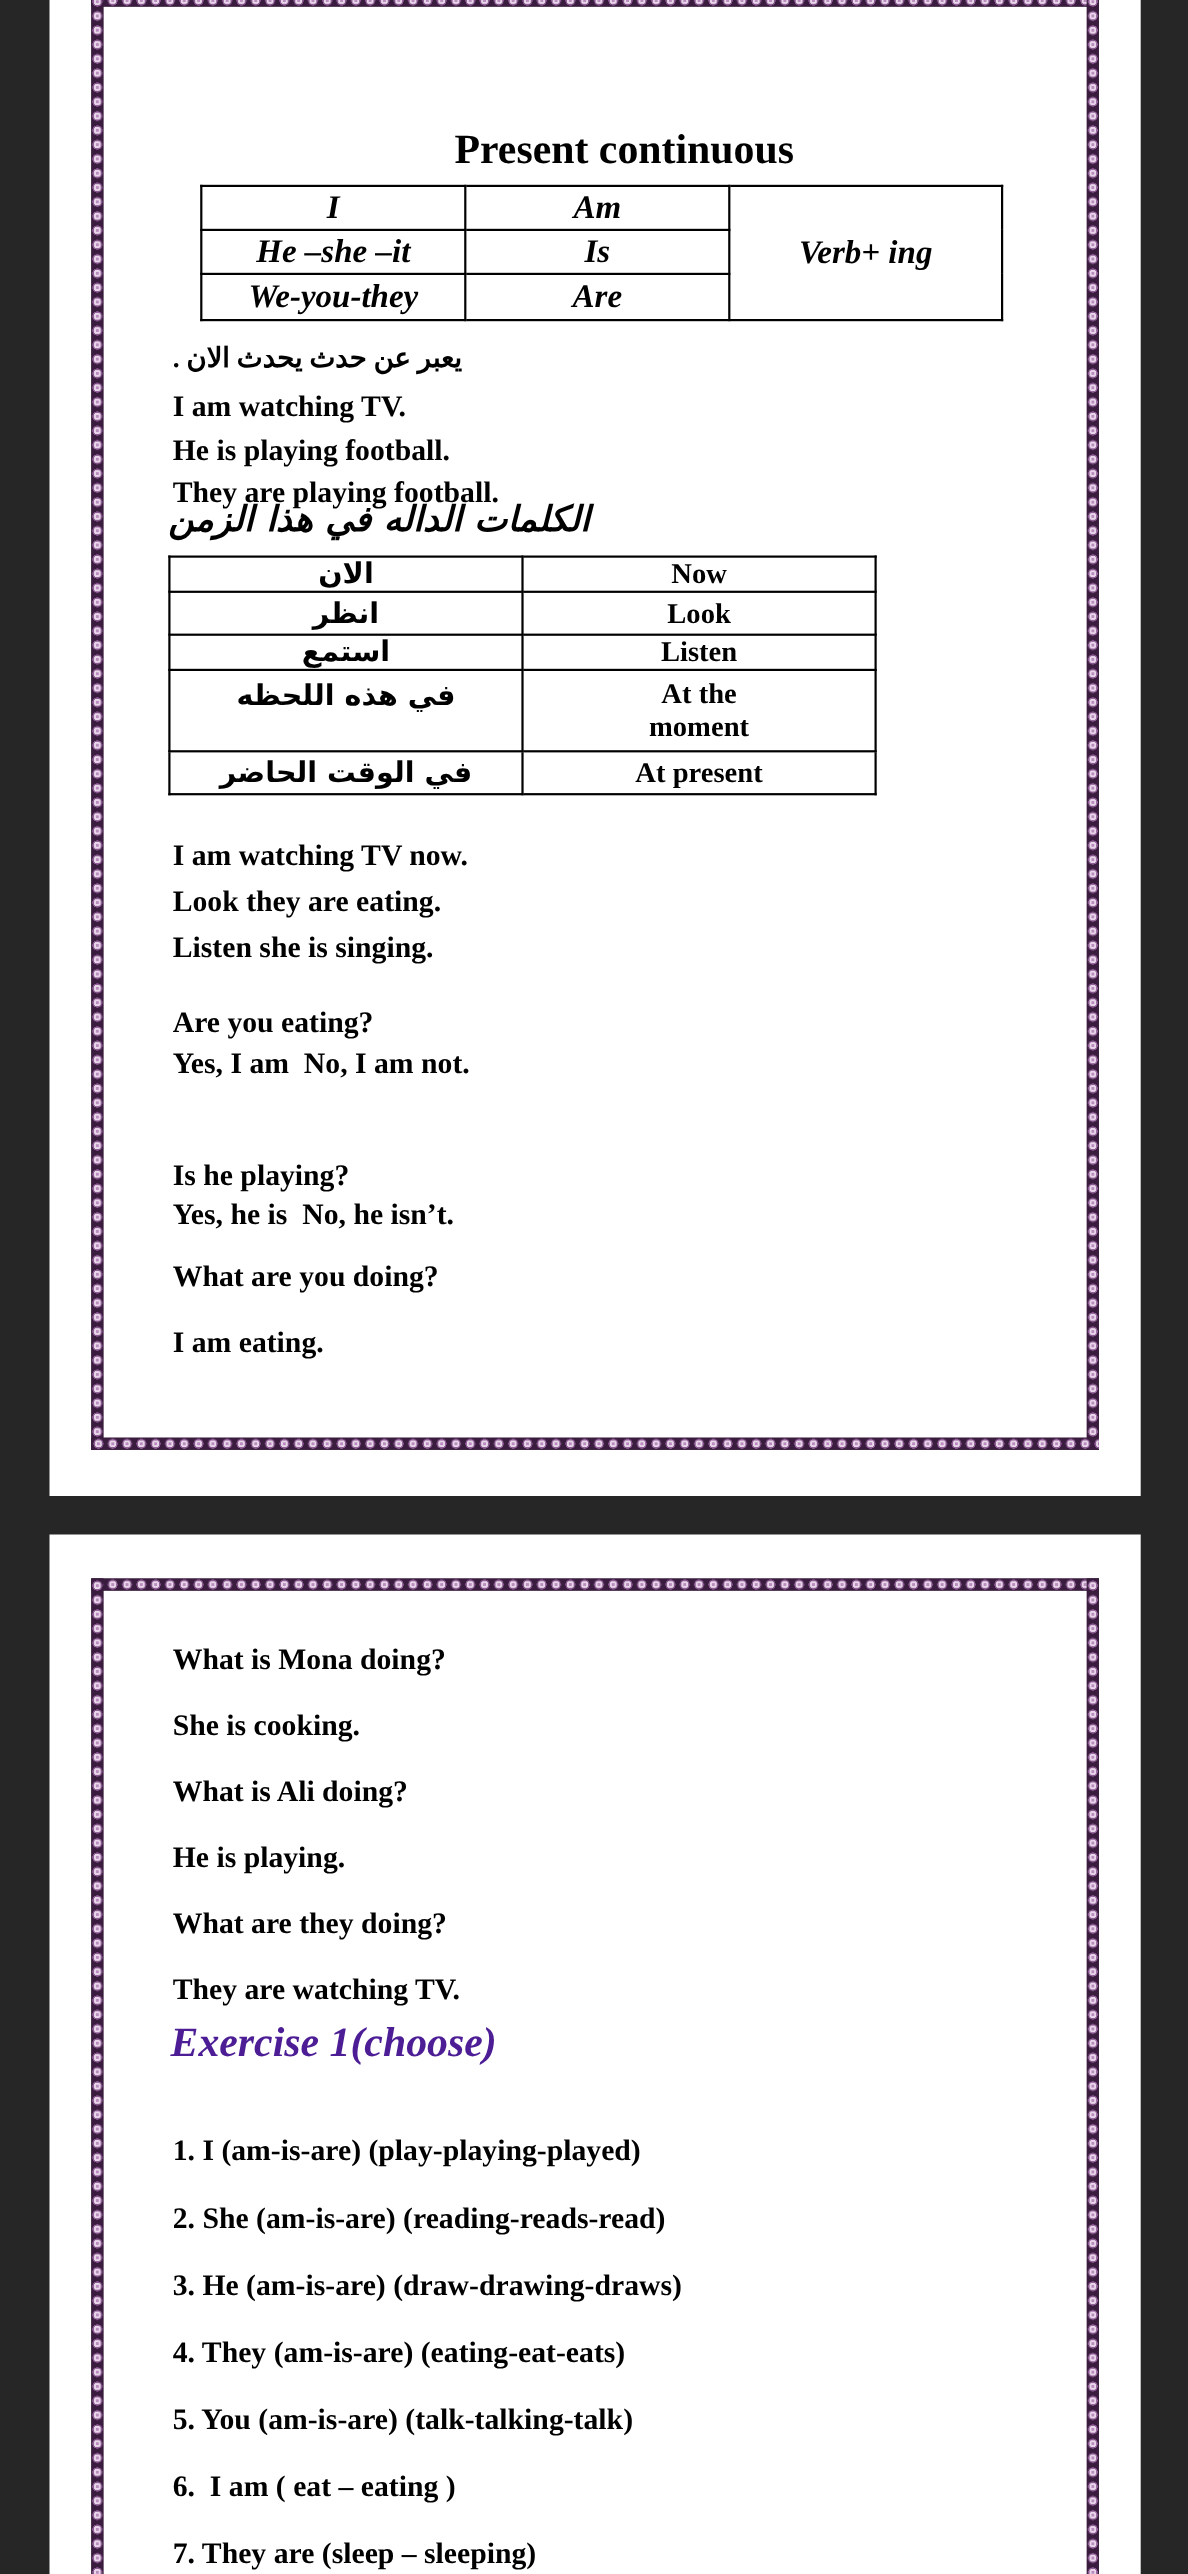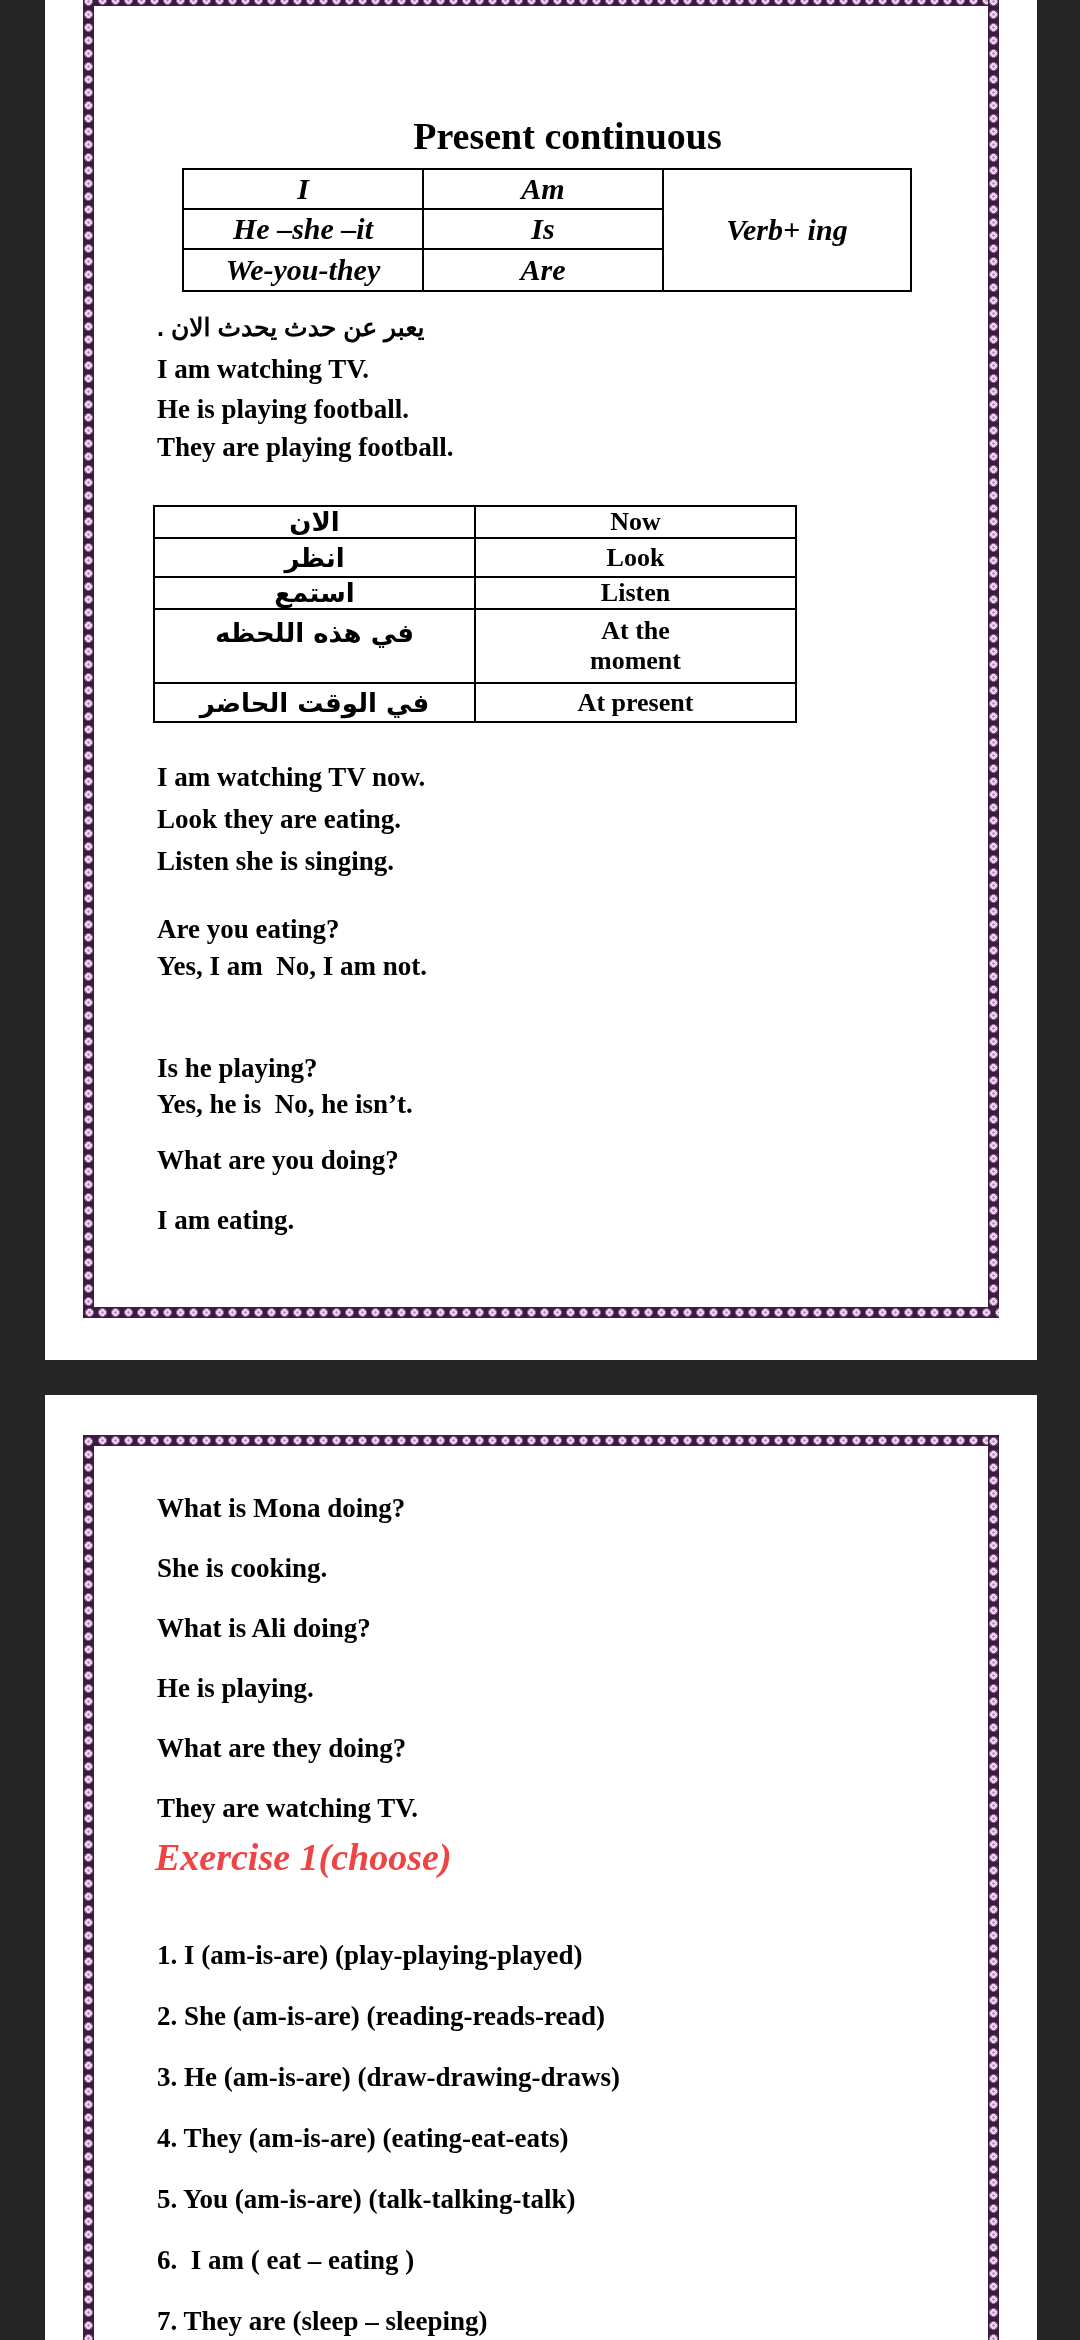--- a/index.html
+++ b/index.html
@@ -37,38 +37,38 @@
       #8f5f96 3.3px, #8f5f96 4.3px,
       #3a1c3e 4.6px);
     background-size: 11px 13px;
   }
 
   .line {
     position: absolute; left: 112px;
     font-weight: bold; font-size: 27px; line-height: 34px;
     color: #000; white-space: pre-wrap;
   }
-  .ar { font-family: Liberation Sans, sans-serif; direction: rtl; }
+  .ar { font-family: Liberation Serif, serif; direction: rtl; }
   .ar-line { font-size: 25px; }
 
   .doc-title {
     position: absolute; left: 170px; width: 705px; top: 114px;
     text-align: center; font-weight: bold; 
     font-size: 38px; color: #000;
   }
   .ar-heading {
     position: absolute; left: 108px; top: 450px;
     font-weight: bold; font-style: italic;
     font-size: 32px; line-height: 44px; color: #000;
     font-family: "DejaVu Sans", sans-serif; direction: rtl;
   }
   .exercise-heading {
     position: absolute; left: 110px; top: 440px;
     font-weight: bold; font-style: italic;
-    font-size: 38px; color: #ef4444;
+    font-size: 38px; color: #4c1d95;
   }
 
   table { border-collapse: collapse; table-layout: fixed; position: absolute; }
   td { border: 2px solid #000; padding: 0; text-align: center; vertical-align: middle; }
 
   #conj-table { left: 137px; top: 168px; width: 728px; }
   #conj-table td {
     font-weight: bold; font-style: italic; font-size: 30px; color: #000;
   }
 
@@ -129,20 +129,21 @@
       </tr>
     </tbody>
       </table>
 
     <div class="line ar ar-line" style="top:310px">يعبر عن حدث يحدث الان .</div>
 
     <div class="line" style="top:352px">I am watching TV.</div>
     <div class="line" style="top:392px">He is playing football.</div>
     <div class="line" style="top:430px">They are playing football.</div>
 
+    <div class="ar-heading">الكلمات الداله في هذا الزمن</div>
 
     <table id="kw-table">
       <colgroup>
           <col style="width:321px">
           <col style="width:321px">
         </colgroup>
       <tbody>
           <tr style="height:28px">
         <td class="ar">الان</td>
         <td>Now</td>

